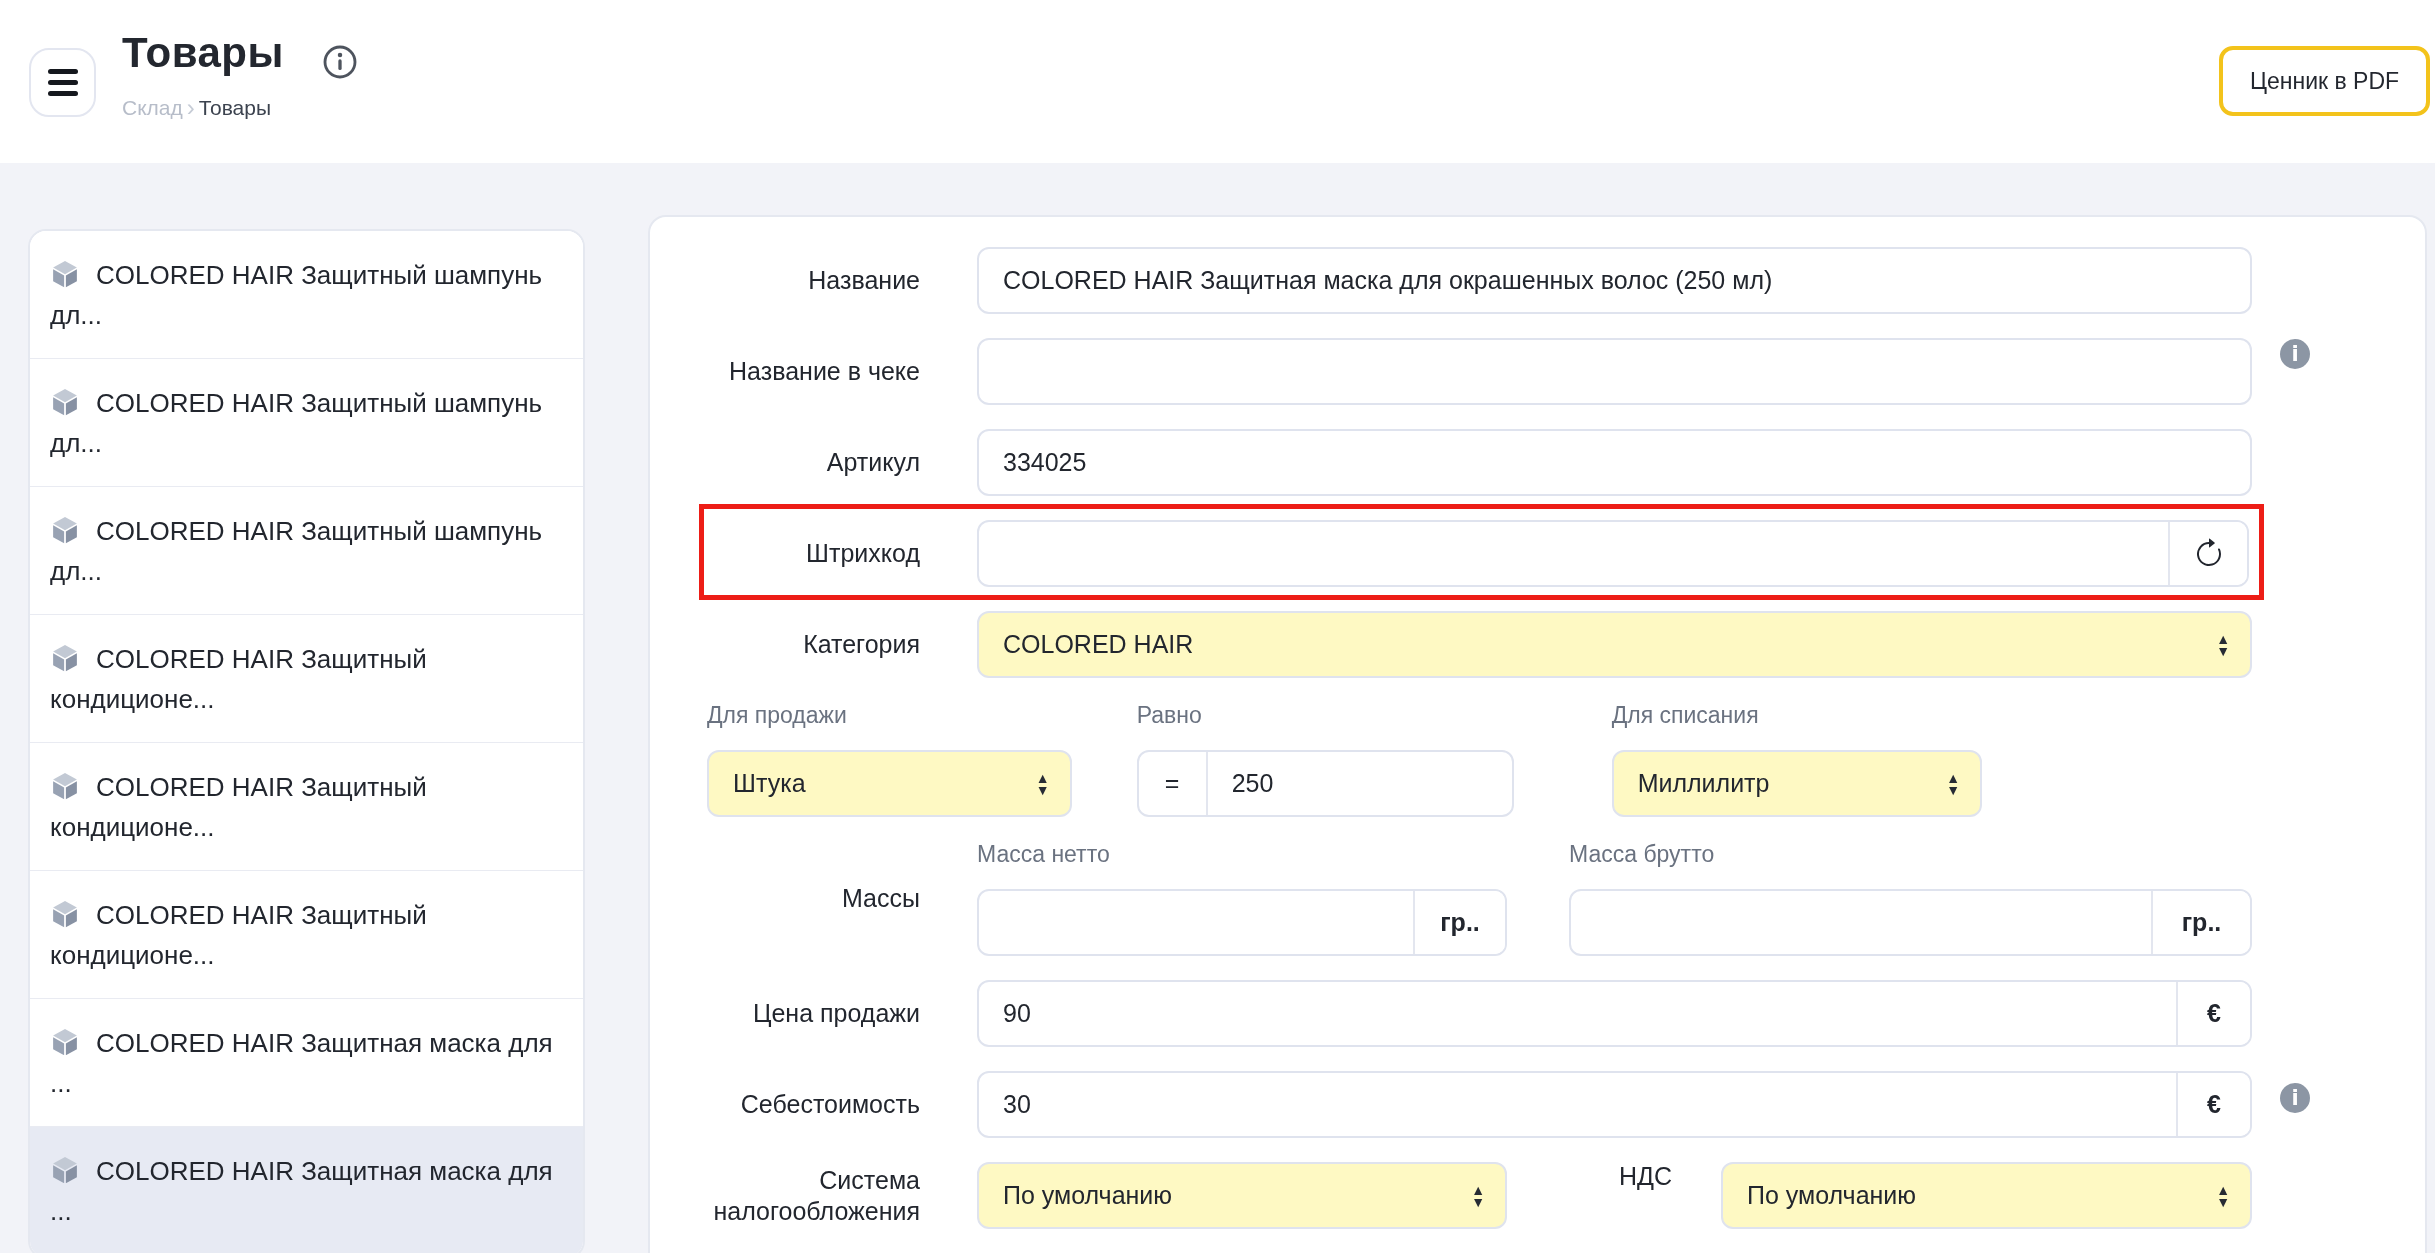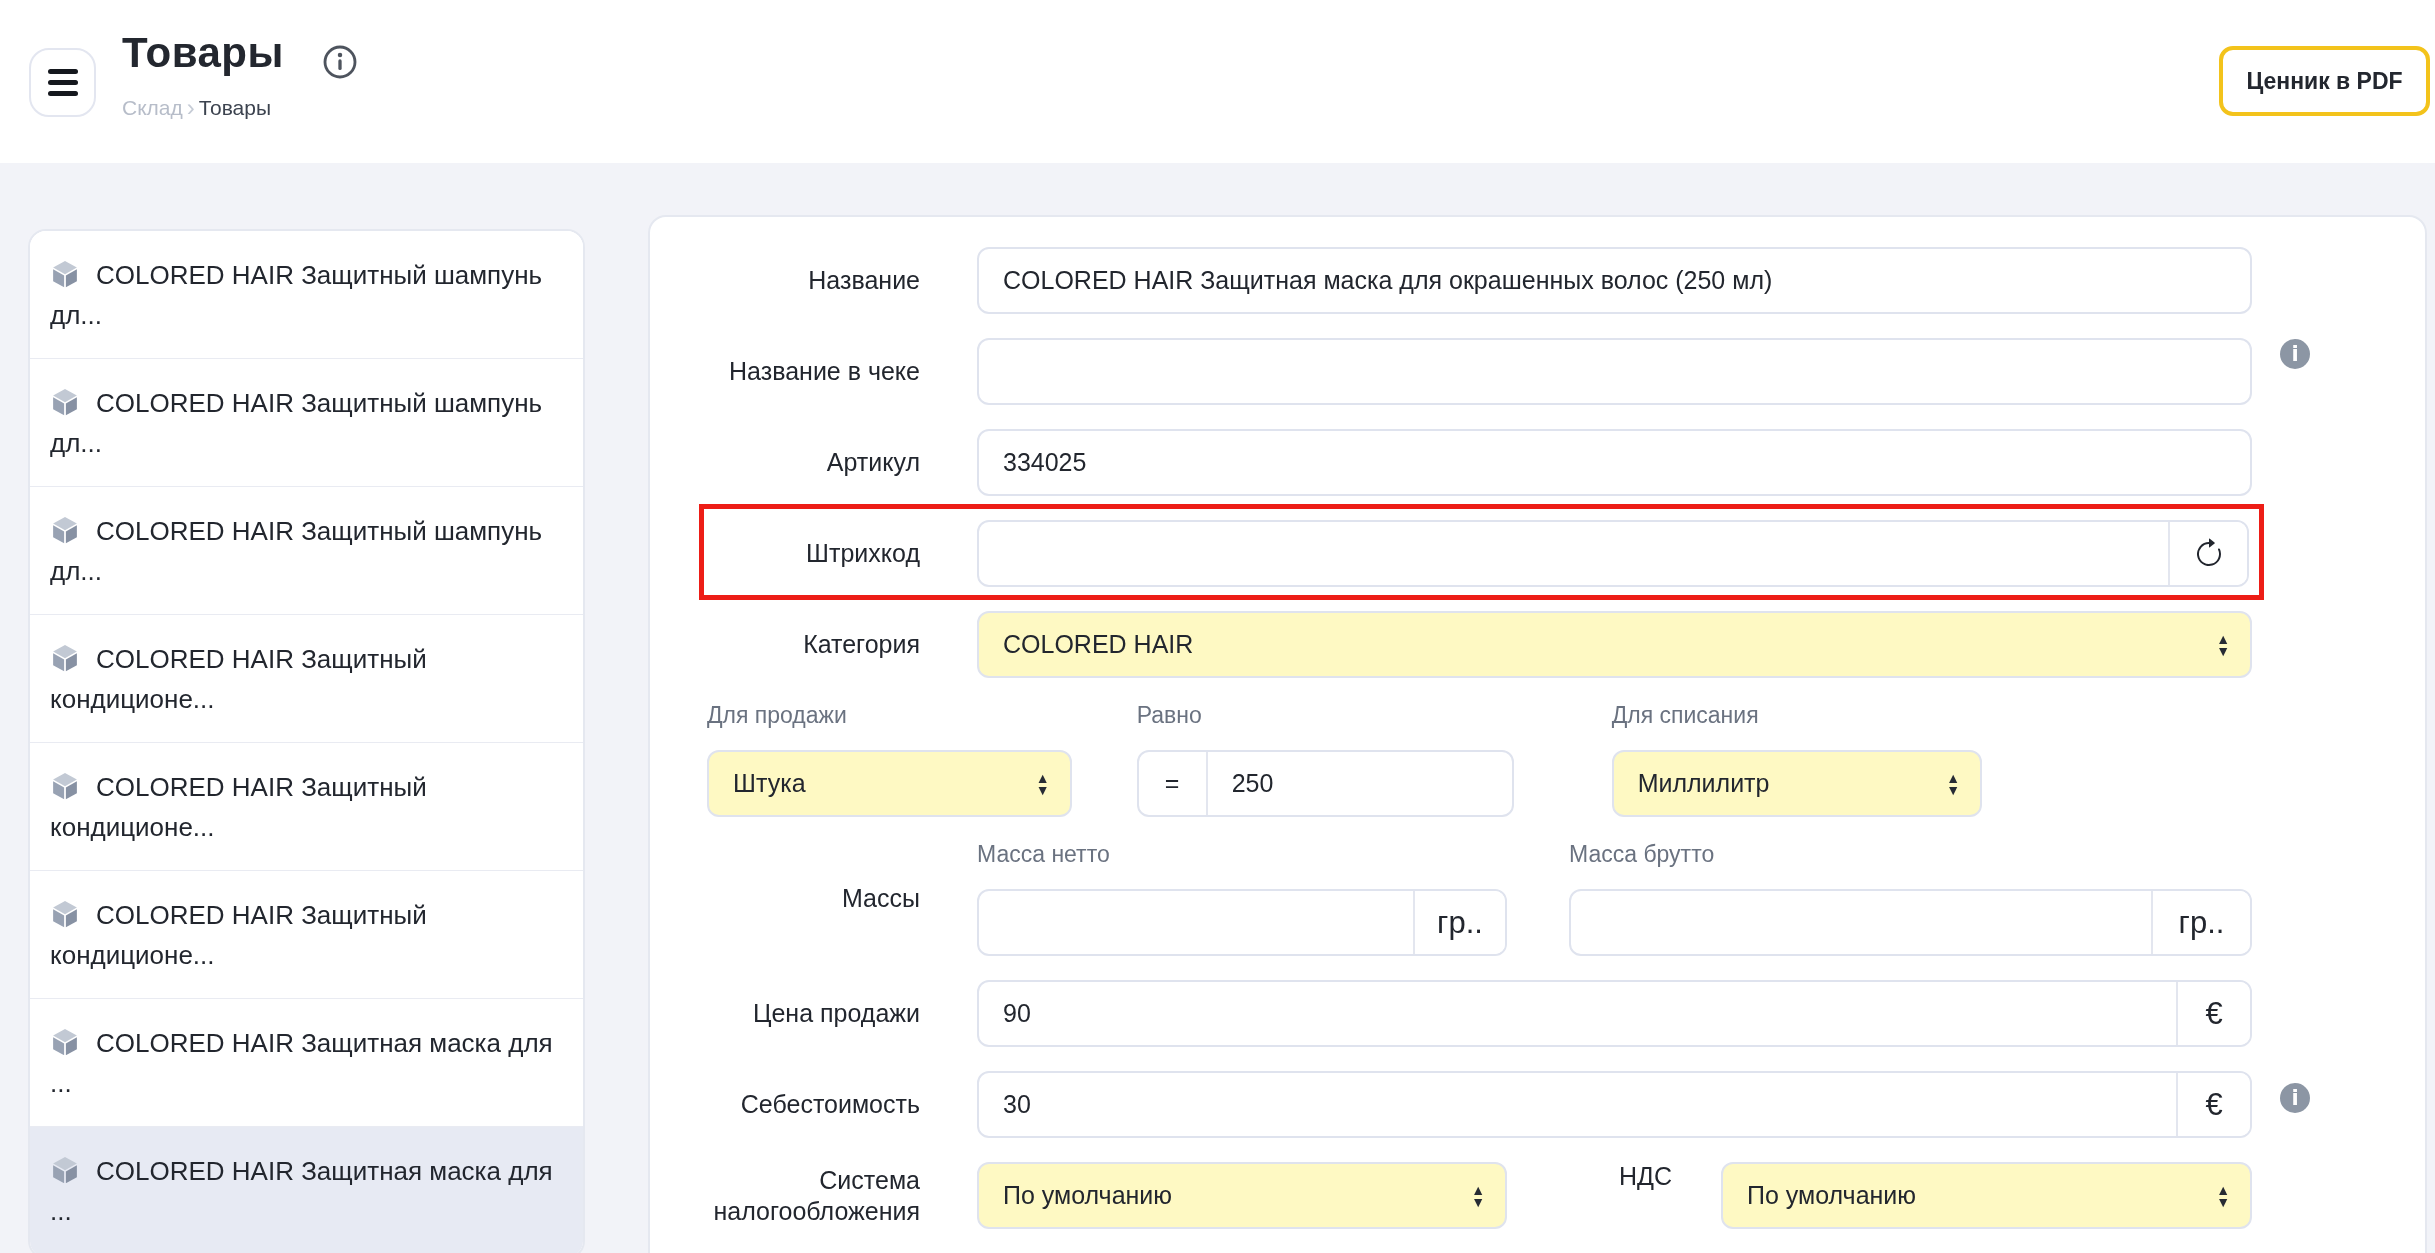--- a/index.html
+++ b/index.html
@@ -24,21 +24,21 @@
   }
   .title-info{position:absolute;left:322px;top:44px;width:36px;height:36px;cursor:pointer;}
   .breadcrumb{position:absolute;left:122px;top:96px;font-size:21px;display:flex;gap:4px;align-items:center;}
   .bc-muted{color:#b7bdc9;cursor:pointer;}
   .bc-sep{color:#c6ccd6;font-size:24px;line-height:20px;}
   .bc-current{color:#3c434f;}
   .pdf-btn{
     position:absolute;left:2219px;top:46px;width:211px;height:70px;box-sizing:border-box;
     background:#fff;border:4px solid #f3c31b;border-radius:14px;
     display:flex;align-items:center;justify-content:center;
-    font-size:23px;font-weight:700;color:#23272f;cursor:pointer;
+    font-size:23px;font-weight:400;color:#23272f;cursor:pointer;
   }
   
   .sidebar{
     position:absolute;left:28px;top:229px;width:557px;height:1030px;box-sizing:border-box;
     background:#fff;border:2px solid #e5e8f0;border-radius:18px;overflow:hidden;
   }
   .sitem{
     height:128px;box-sizing:border-box;border-bottom:1px solid #e9ebf2;
     padding:0 28px 0 20px;display:flex;align-items:center;
     font-size:26px;line-height:40px;color:#22262e;cursor:pointer;background:#fff;
@@ -69,21 +69,21 @@
   .igroup{
     display:flex;align-items:stretch;height:67px;box-sizing:border-box;
     border:2px solid #dfe3ee;border-radius:12px;background:#fff;overflow:hidden;
   }
   .igroup input{
     flex:1;min-width:0;border:none;outline:none;font-size:25px;color:#22262e;
     padding:0 24px;font-family:"Liberation Sans",sans-serif;background:transparent;
   }
   .addon{
     flex:none;border-left:2px solid #e3e6ef;display:flex;align-items:center;justify-content:center;
-    font-size:31px;color:#22262e;background:#fff;
+    font-size:25px;color:#22262e;background:#fff;font-weight:bold;
   }
   .addon.btn{cursor:pointer;}
   .prefix{
     flex:none;border-right:2px solid #e3e6ef;display:flex;align-items:center;justify-content:center;
     font-size:25px;color:#22262e;width:67px;
   }
   .fselect{
     height:67px;box-sizing:border-box;background:#fef9c3;border:2px solid #dfe3ee;border-radius:12px;
     display:flex;align-items:center;justify-content:space-between;padding:0 20px 0 24px;
     font-size:25px;color:#22262e;cursor:pointer;

